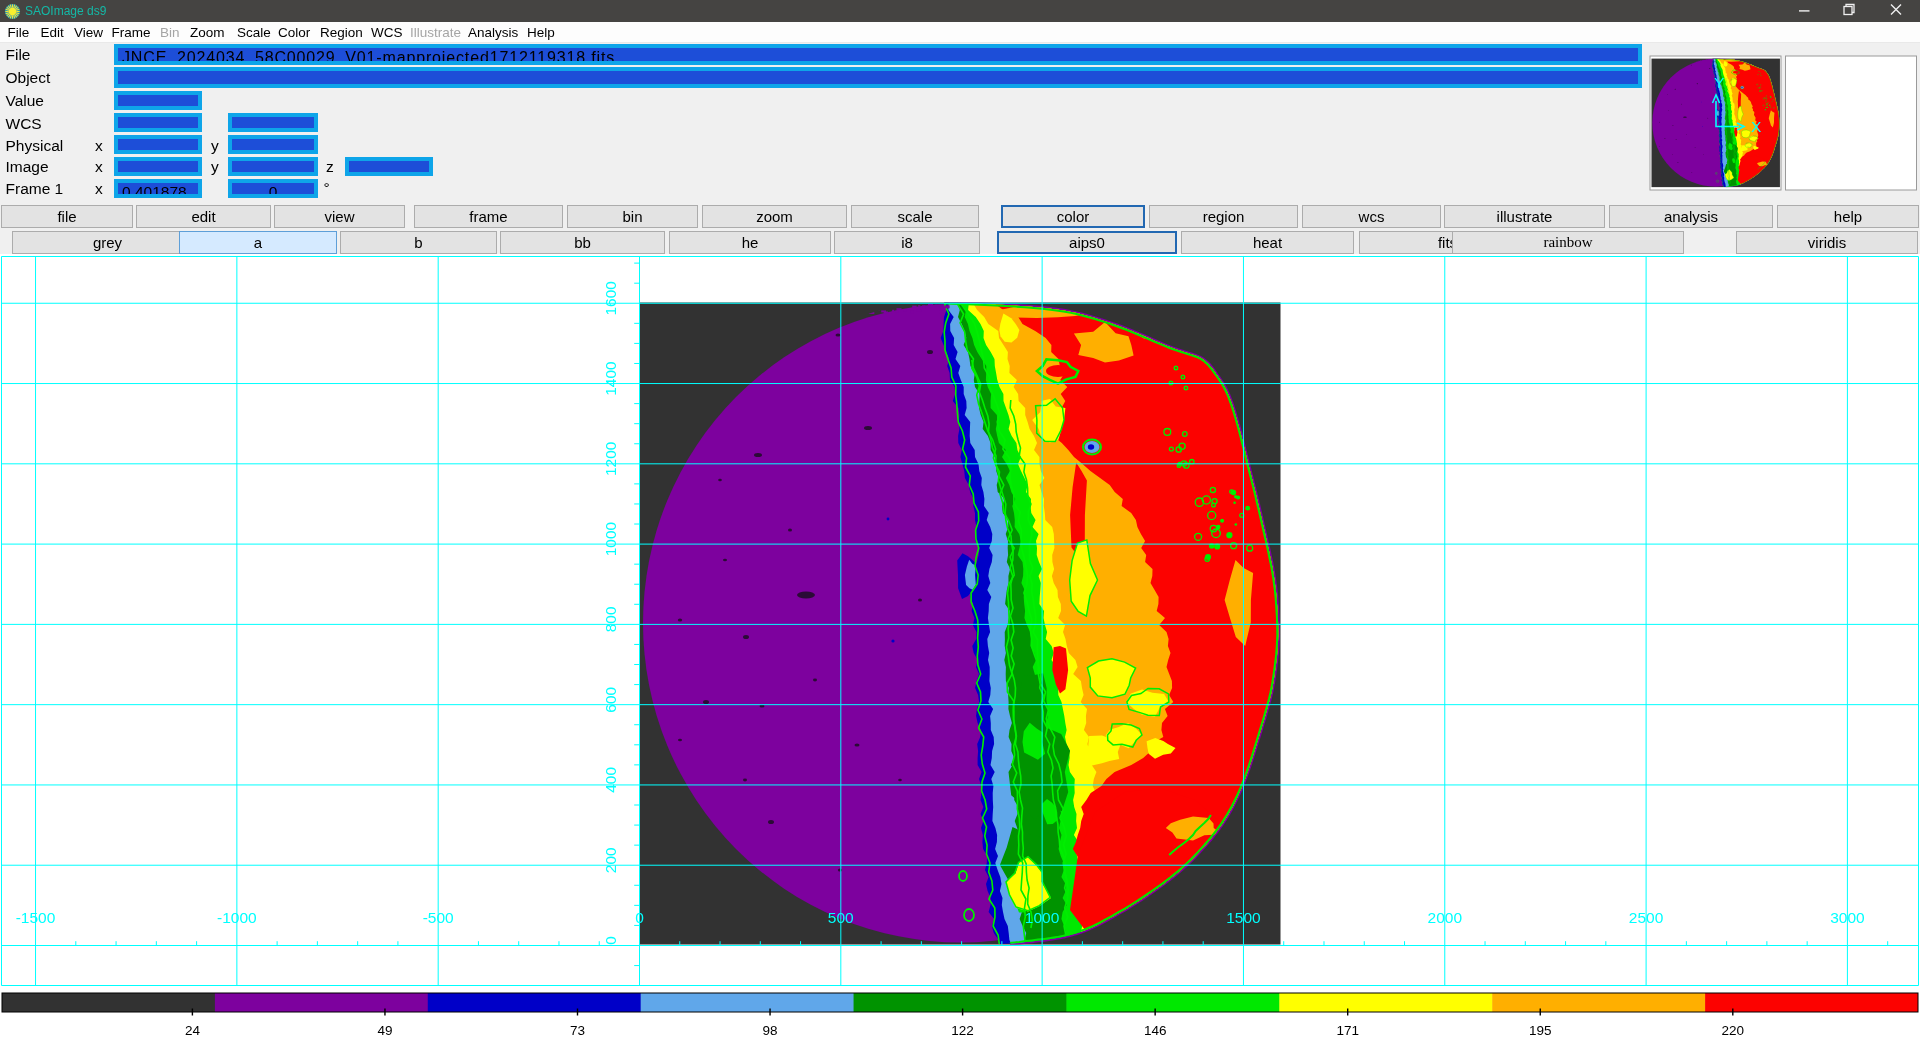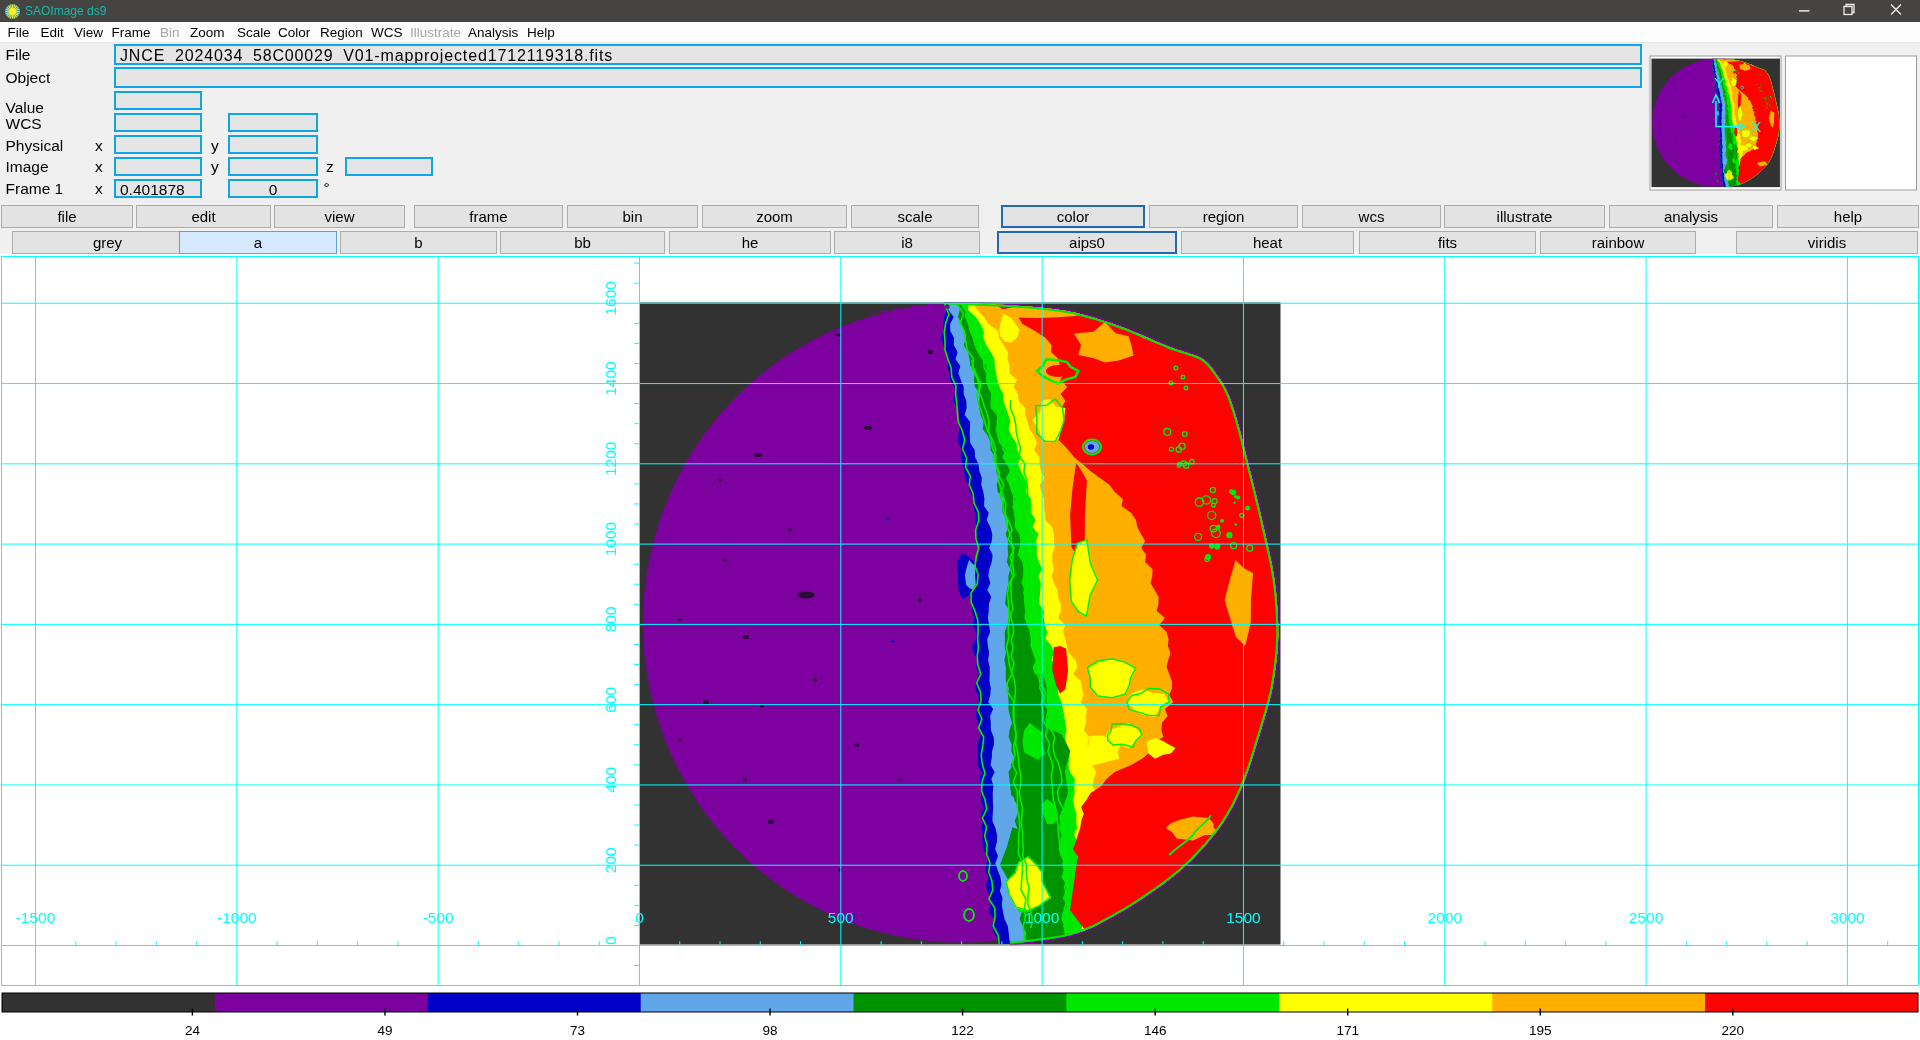--- a/index.html
+++ b/index.html
@@ -2,21 +2,21 @@
 <html><head><meta charset="utf-8"><style>
 *{margin:0;padding:0;box-sizing:border-box}
 html,body{width:1920px;height:1040px;overflow:hidden;background:#fff;font-family:"Liberation Sans",sans-serif}
 #title{position:absolute;left:0;top:0;width:1920px;height:22px;background:#454442;z-index:3}
 #title .tt{position:absolute;left:25px;top:4px;font-size:12px;color:#14b8a6}
 #menu{position:absolute;left:0;top:22px;width:1920px;height:21px;background:#fdfdfd;z-index:3;border-bottom:1px solid #e9e9e9}
 .mi{position:absolute;top:3px;font-size:13.5px;color:#000}
 .mi.gr{color:#a5a5a5}
 #panel{position:absolute;left:0;top:43px;width:1920px;height:211px;background:#f0f0f0;z-index:1}
 .il{position:absolute;left:5.5px;font-size:15.5px;color:#000;z-index:2}
-.fe{position:absolute;background:#e5e5e5;border:2px solid #0ea5e9;font-size:15.5px;letter-spacing:0px;color:#000;z-index:2;overflow:hidden;white-space:nowrap}
+.fe{position:absolute;background:#1d4ed8;border:4px solid #0ea5e9;font-size:15.5px;letter-spacing:0px;color:#000;z-index:2;overflow:hidden;white-space:nowrap}
 .bn{position:absolute;height:22.5px;background:#e3e3e3;border:1px solid #acacac;font-size:15px;text-align:center;line-height:21px;color:#000;z-index:4}
 .bn.sel{border:2px solid #2268b2;line-height:19px}
 .bn.hov{background:#d5eaff;border:1px solid #5e9fd8}
 svg.main{position:absolute;left:0;top:0;z-index:2}
 .gl{stroke:#00FFFF;stroke-width:1;fill:none}
 .ct{font-size:15.5px;fill:#00FFFF;font-family:"Liberation Sans",sans-serif}
 .bt{font-size:13.5px;fill:#000;font-family:"Liberation Sans",sans-serif}
 </style></head><body>
 <div id="title">
     <svg width="21" height="21" style="position:absolute;left:2px;top:1px">
@@ -62,21 +62,21 @@
     <span class="mi" style="left:278.0px">Color</span>
     <span class="mi" style="left:320.0px">Region</span>
     <span class="mi" style="left:371.0px">WCS</span>
     <span class="mi gr" style="left:410.0px">Illustrate</span>
     <span class="mi" style="left:468.0px">Analysis</span>
     <span class="mi" style="left:527.0px">Help</span>
   </div>
 <div id="panel"></div>
 <span class="il" style="top:46.0px">File</span>
 <span class="il" style="top:69.0px">Object</span>
-<span class="il" style="top:99px">Value</span>
+<span class="il" style="top:92.0px">Value</span>
 <span class="il" style="top:114.5px">WCS</span>
 <span class="il" style="top:136.5px">Physical</span>
 <span class="il" style="top:158.0px">Image</span>
 <span class="il" style="top:179.5px">Frame 1</span>
 <span class="il" style="left:95px;top:136.5px">x</span>
 <span class="il" style="left:211px;top:136.5px">y</span>
 <span class="il" style="left:95px;top:158px">x</span>
 <span class="il" style="left:211px;top:158px">y</span>
 <span class="il" style="left:326px;top:158px">z</span>
 <span class="il" style="left:95px;top:179.5px">x</span>
@@ -114,21 +114,21 @@
 <div class="bn" style="left:1777px;top:205px;width:142px;">help</div>
 <div class="bn" style="left:12px;top:231px;width:191px;">grey</div>
 <div class="bn hov" style="left:179px;top:231px;width:158px;">a</div>
 <div class="bn" style="left:340px;top:231px;width:157px;">b</div>
 <div class="bn" style="left:500px;top:231px;width:165px;">bb</div>
 <div class="bn" style="left:669px;top:231px;width:162px;">he</div>
 <div class="bn" style="left:834px;top:231px;width:146px;">i8</div>
 <div class="bn sel" style="left:997px;top:231px;width:180px;">aips0</div>
 <div class="bn" style="left:1181px;top:231px;width:173px;text-align:center;">heat</div>
 <div class="bn" style="left:1359px;top:231px;width:177px;">fits</div>
-<div class="bn" style="left:1540px;top:231px;width:156px;">rainbow</div>
+<div class="bn" style="left:1452px;top:231px;width:232px;font-family:Liberation Serif, serif;">rainbow</div>
 <div class="bn" style="left:1736px;top:231px;width:182px;">viridis</div>
 <svg class="main" width="1920" height="1040" viewBox="0 0 1920 1040">
 <defs>
 <clipPath id="pcl">
         <rect x="639" y="302.5" width="641.5" height="642"></rect>
       </clipPath>
 <clipPath id="pci">
         <path d="M961.6 303.1 L973.4 303.4 L984.6 303.9 L995.4 304.4 L1005.6 304.9 L1015.4 305.6 L1024.8 306.2 L1033.8 307.0 L1042.4 307.8 L1050.6 308.7 L1058.2 309.7 L1065.1 310.7 L1071.2 311.9 L1076.8 313.1 L1082.3 314.5 L1087.9 316.0 L1093.6 317.6 L1099.4 319.4 L1105.1 321.2 L1110.7 323.1 L1116.2 325.0 L1121.8 327.0 L1127.3 329.1 L1132.9 331.4 L1138.6 333.8 L1144.4 336.2 L1149.9 338.6 L1155.1 340.9 L1160.1 343.0 L1164.9 345.0 L1169.3 346.8 L1173.4 348.3 L1177.2 349.7 L1180.8 350.8 L1184.2 351.9 L1187.8 353.1 L1191.2 354.2 L1194.8 355.3 L1197.9 356.5 L1200.6 357.8 L1203.0 359.2 L1205.0 360.8 L1206.9 362.4 L1208.8 364.3 L1210.6 366.4 L1212.4 368.6 L1214.2 371.1 L1216.2 373.9 L1218.4 376.9 L1220.6 380.1 L1222.8 383.5 L1224.8 387.0 L1226.6 390.6 L1228.4 394.4 L1230.2 399.1 L1232.2 404.7 L1234.4 411.2 L1236.6 418.8 L1238.8 426.4 L1240.9 434.3 L1243.0 442.4 L1245.0 450.6 L1246.9 458.5 L1248.8 466.0 L1250.6 473.1 L1252.4 479.9 L1254.1 486.8 L1255.9 493.9 L1257.6 501.2 L1259.4 508.8 L1261.2 516.6 L1263.1 524.7 L1265.0 533.1 L1267.0 541.9 L1268.8 549.7 L1270.2 556.6 L1271.5 562.5 L1272.5 567.5 L1273.4 572.8 L1274.3 578.4 L1275.1 584.4 L1275.9 590.6 L1276.6 597.8 L1277.2 605.9 L1277.8 615.0 L1278.2 625.0 L1278.3 635.0 L1277.9 645.0 L1277.1 655.0 L1275.9 665.0 L1274.7 673.8 L1273.6 681.2 L1272.5 687.5 L1271.5 692.5 L1270.0 698.8 L1268.0 706.2 L1265.5 715.0 L1262.5 725.0 L1259.4 735.2 L1256.1 745.8 L1252.8 756.5 L1249.2 767.5 L1245.5 778.0 L1241.5 788.0 L1237.2 797.5 L1232.8 806.5 L1227.9 815.1 L1222.6 823.4 L1217.0 831.2 L1211.0 838.8 L1204.9 845.9 L1198.6 852.8 L1192.2 859.4 L1185.8 865.6 L1178.7 871.9 L1171.1 878.1 L1162.9 884.4 L1154.1 890.6 L1146.0 896.2 L1138.5 901.2 L1131.6 905.6 L1125.4 909.4 L1118.9 913.1 L1112.3 916.9 L1105.5 920.6 L1098.5 924.4 L1091.5 927.7 L1084.5 930.6 L1077.5 933.0 L1070.5 935.0 L1063.7 936.7 L1057.1 938.1 L1050.6 939.1 L1044.4 939.9 L1038.1 940.6 L1031.9 941.4 L1025.6 942.1 L1019.4 942.9 L1012.5 943.4 L1005.0 943.8 L996.9 944.0 L988.1 944.0 L979.4 943.9 L970.6 943.8 L961.9 943.6 L953.1 943.4 L944.7 943.1 L936.6 942.8 L928.8 942.4 L921.2 942.1 L913.6 941.6 L905.9 940.9 L898.0 940.2 L890.0 939.3 L882.0 938.2 L874.0 936.7 L866.0 935.0 L858.0 933.0 L849.9 930.6 L841.6 927.7 L833.2 924.4 L824.8 920.6 L816.9 916.9 L809.6 913.1 L803.0 909.4 L797.0 905.6 L790.9 901.6 L784.6 897.2 L778.2 892.5 L771.8 887.5 L764.9 881.9 L757.8 875.6 L750.4 868.8 L742.6 861.2 L735.4 853.8 L728.6 846.2 L722.4 838.8 L716.6 831.2 L710.8 823.1 L704.9 814.4 L699.0 805.0 L693.0 795.0 L687.4 785.0 L682.3 775.0 L677.6 765.0 L673.4 755.0 L669.4 745.0 L665.8 735.0 L662.5 725.0 L659.5 715.0 L656.8 705.0 L654.2 695.0 L652.0 685.0 L650.0 675.0 L648.2 665.6 L646.8 656.9 L645.5 648.8 L644.5 641.2 L643.6 633.8 L642.9 626.2 L642.2 618.8 L641.8 611.2 L641.3 604.1 L640.9 597.2 L640.6 590.6 L640.4 584.4 L640.2 578.1 L640.1 571.9 L640.0 565.6 L640.0 559.4 L640.1 553.4 L640.2 547.8 L640.4 542.5 L640.6 537.5 L640.9 532.6 L641.3 527.9 L641.8 523.2 L642.2 518.8 L642.8 514.3 L643.4 509.9 L644.1 505.6 L644.9 501.4 L645.8 497.1 L646.9 492.9 L648.2 488.6 L649.8 484.4 L651.4 480.1 L653.1 475.7 L655.0 471.2 L657.0 466.8 L659.0 462.4 L661.0 458.1 L663.0 454.0 L665.0 450.0 L667.1 446.1 L669.4 442.4 L671.8 438.8 L674.2 435.2 L676.9 431.6 L679.6 427.9 L682.5 424.0 L685.5 420.0 L688.6 416.1 L691.7 412.4 L694.9 408.8 L698.1 405.2 L701.5 401.9 L705.0 398.6 L708.6 395.5 L712.4 392.5 L716.4 389.5 L720.6 386.5 L725.1 383.5 L729.9 380.5 L734.9 377.3 L740.3 373.9 L746.0 370.4 L752.0 366.6 L757.7 363.2 L763.1 360.2 L768.1 357.6 L772.9 355.4 L777.9 353.0 L783.3 350.5 L789.0 347.9 L795.0 345.1 L801.1 342.3 L807.4 339.4 L813.8 336.5 L820.2 333.5 L826.8 330.6 L833.2 327.7 L839.8 324.9 L846.2 322.1 L852.6 319.6 L858.9 317.2 L865.0 315.0 L871.0 313.0 L877.1 311.2 L883.2 309.6 L889.4 308.1 L895.6 306.9 L901.6 305.8 L907.2 305.0 L912.5 304.3 L917.5 303.9 L922.4 303.5 L927.3 303.2 L932.1 302.9 L936.9 302.8 L943.4 302.7 L951.6 302.8 Z"></path>
       </clipPath>
 </defs>

